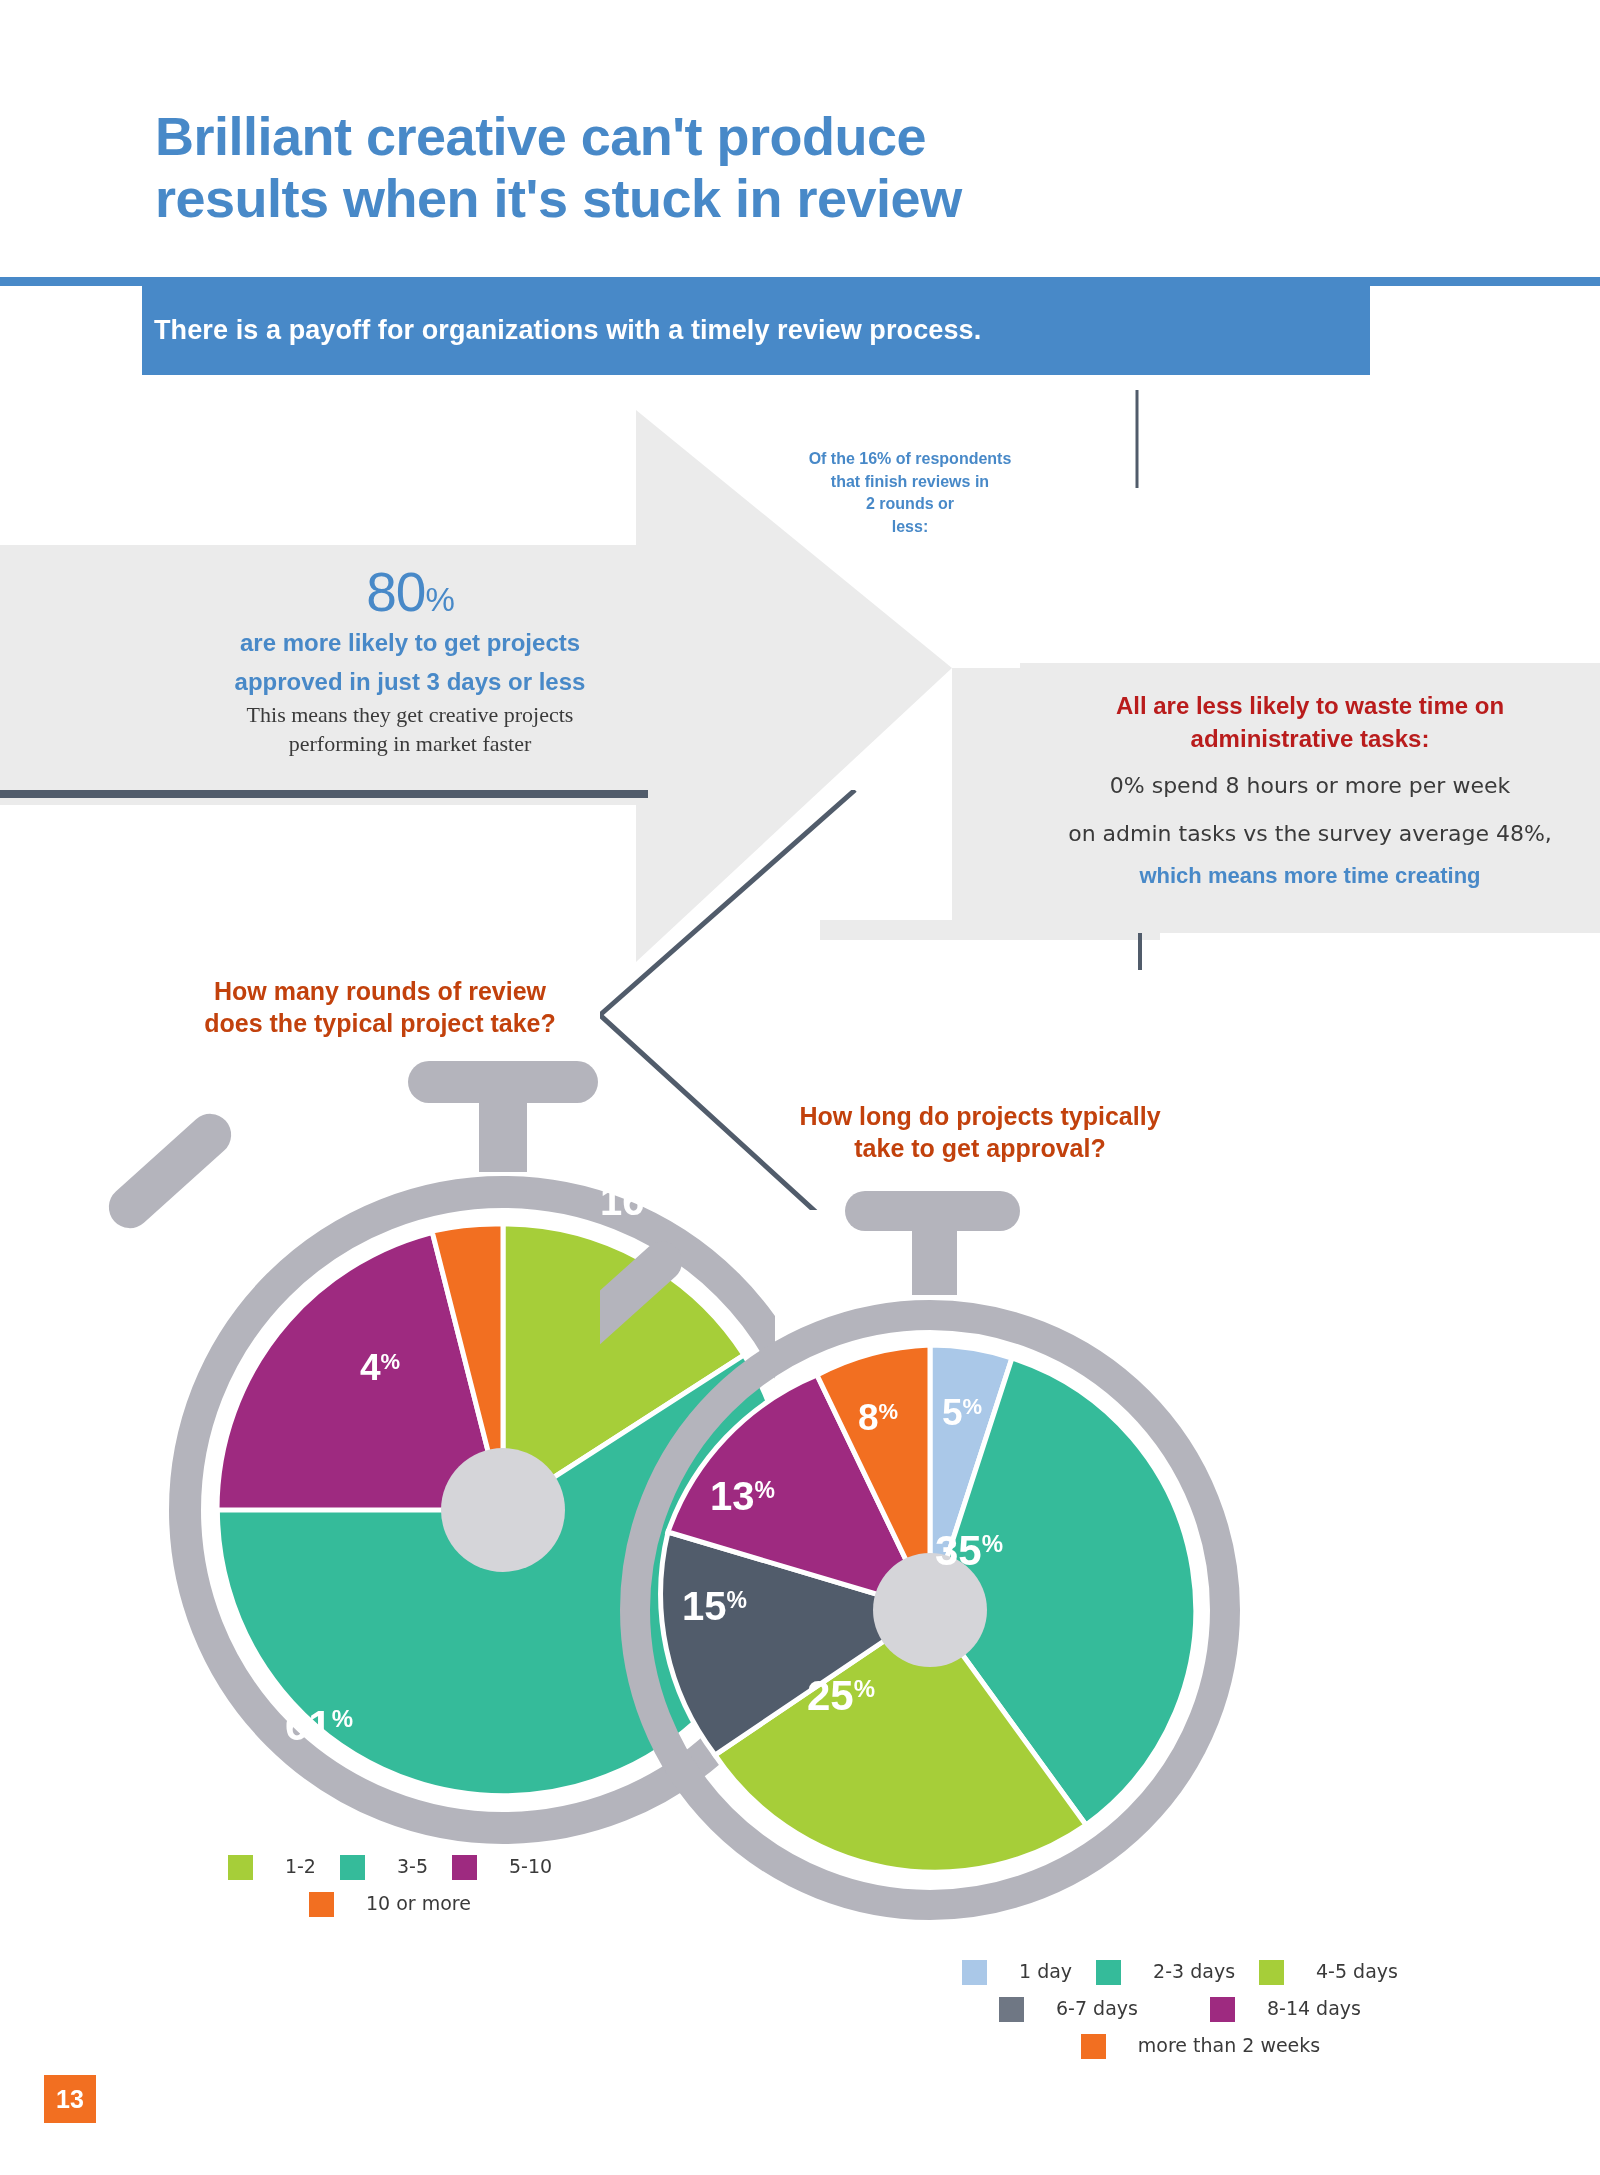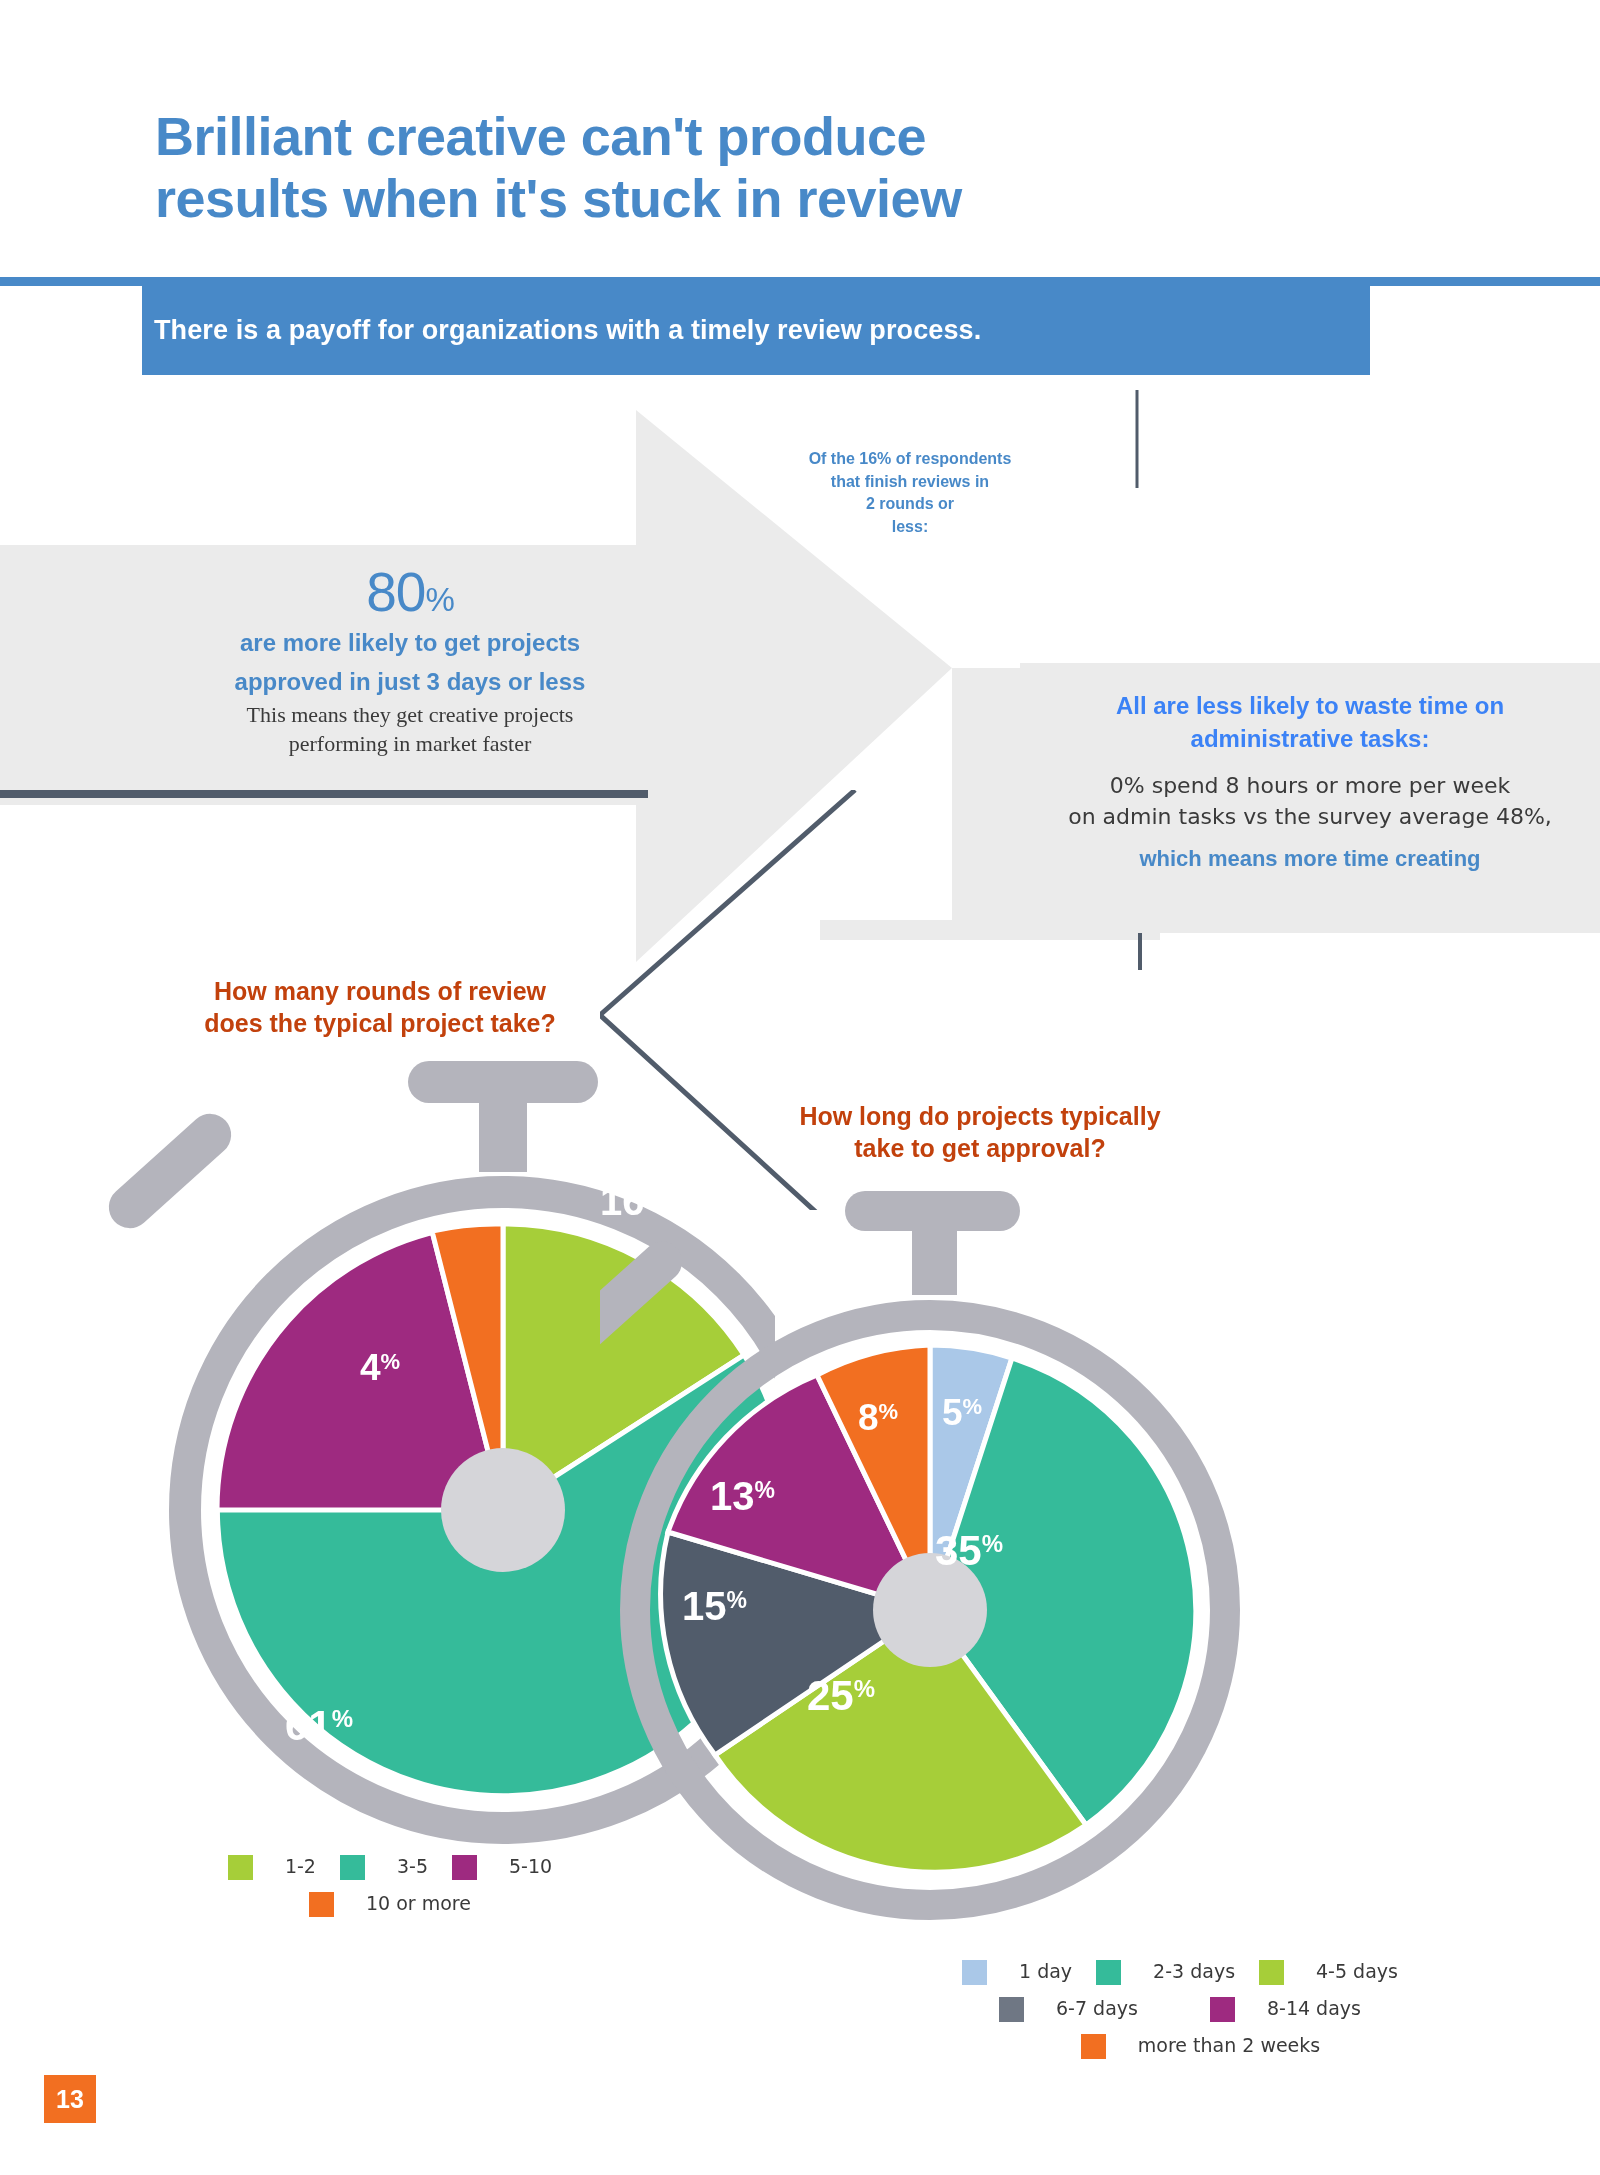--- a/index.html
+++ b/index.html
@@ -59,21 +59,21 @@
   #callout-mid{
     left:700px;top:448px;width:420px;text-align:center;
     color:#4889c8;font-size:16px;font-weight:bold;line-height:1.42;
   }
 
   
   #callout-right{
     left:1020px;top:690px;width:580px;text-align:center;
   }
   #callout-right .hdr{
-    color:#3b82f6;font-size:24px;font-weight:bold;line-height:1.36;
+    color:#b91c1c;font-size:24px;font-weight:bold;line-height:1.36;
   }
   #callout-right .body{
     color:#3a3a3a;font-size:22px;line-height:1.38;margin-top:16px;
     font-family:"DejaVu Sans", sans-serif;
   }
   #callout-right .blue{color:#4889c8;font-weight:bold;font-family:"Liberation Sans",sans-serif;}
 
   
   .chart-title{
     color:#c2410c;font-size:25px;font-weight:bold;line-height:1.28;text-align:center;
@@ -146,21 +146,21 @@
   <div>Of the 16% of respondents</div>
   <div>that finish reviews in</div>
   <div>2 rounds or</div>
   <div>less:</div>
 </div>
 
 <div class="abs" id="callout-right">
   <div class="hdr">All are less likely to waste time on</div>
   <div class="hdr">administrative tasks:</div>
   <div class="body">0% spend 8 hours or more per week</div>
-  <div class="body" style="margin-top:0">on admin tasks vs the survey average 48%,</div>
+  <div class="body" style="margin-top:17px">on admin tasks vs the survey average 48%,</div>
   <div class="body blue" style="margin-top:12px">which means more time creating</div>
 </div>
 
 <div class="abs chart-title" id="title-1">
   <div>How many rounds of review</div>
   <div>does the typical project take?</div>
 </div>
 
 <svg class="abs" style="left:75px;top:1060px;" width="700" height="790">
 

